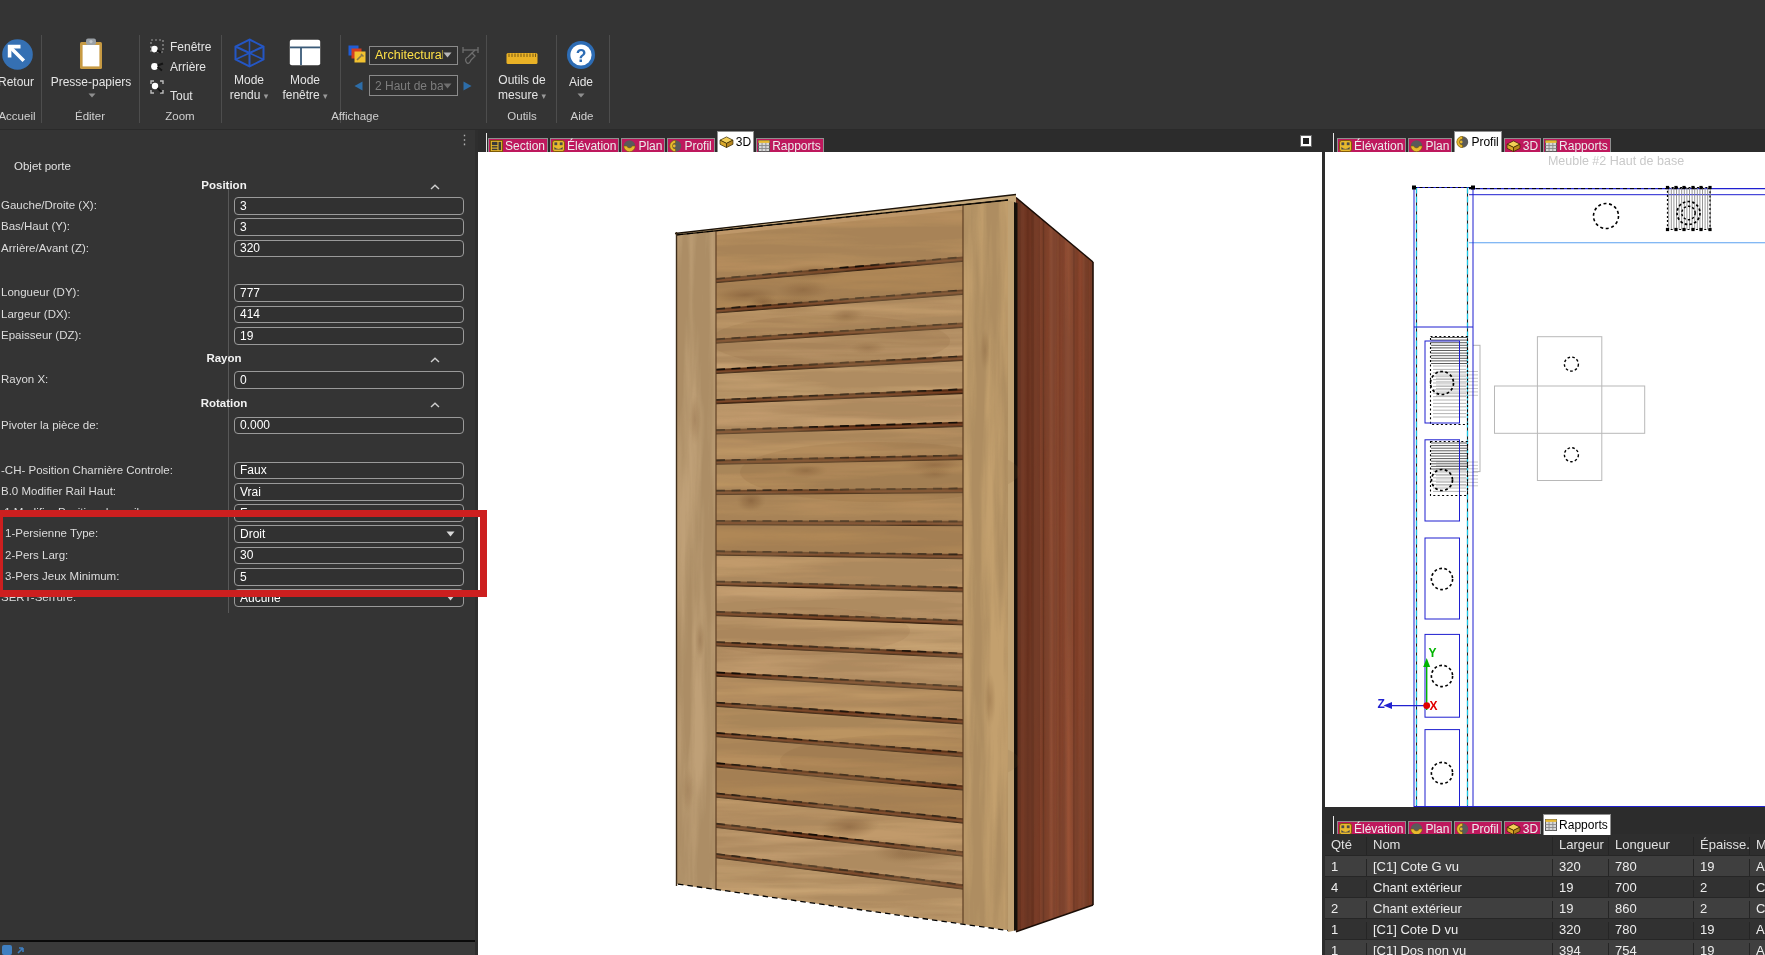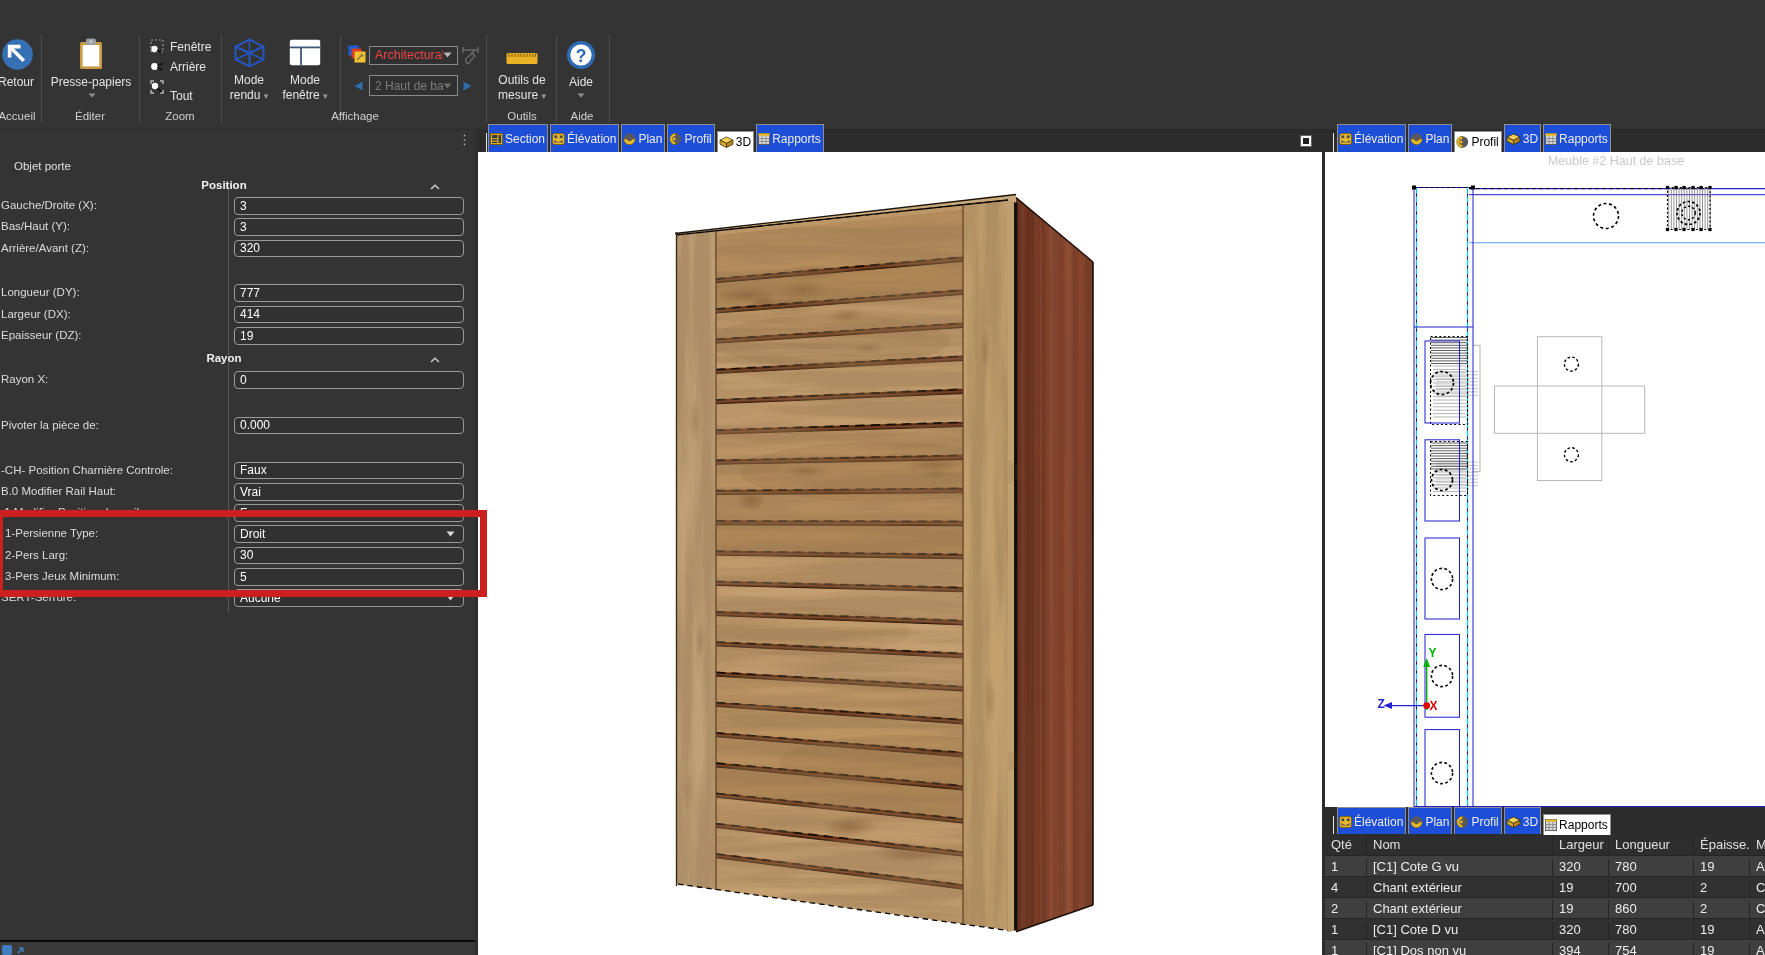--- a/index.html
+++ b/index.html
@@ -28,21 +28,21 @@
 .phdr .chev { position:absolute; right:8px; top:5px; }
 .plbl { position:absolute; left:1px; width:230px; font-size:11.5px; color:#dcdcdc; white-space:nowrap; overflow:hidden; }
 .pbox { position:absolute; left:234px; width:230px; height:17.5px; border:1px solid #9a9a9a; border-radius:4px;
   background:#313131; color:#fff; font-size:12px; padding:0 5px; display:flex; align-items:center; }
 .pbox .dd { margin-left:auto; margin-right:3px; }
 #redrect { position:absolute; left:-4px; top:380px; width:491px; height:87px; border:7px solid #cc1f1f; z-index:30; }
 .botline { position:absolute; left:0; top:810px; width:475px; height:1.5px; background:#0a0a0a; }
 .statusbar { position:absolute; left:0; top:812px; width:475px; height:13px; background:#3a3a3a; }
 .tabstrip { position:absolute; top:130px; height:22px; background:#2c2c2c; display:flex; align-items:flex-end; padding-left:9px; }
 .tick { position:absolute; left:8px; top:3px; width:1px; height:19px; background:#e8e8e8; }
-.vtab { position:relative; height:28px; background:#1d4ed8; border:1px solid #8f8f8f; border-bottom:none;
+.vtab { position:relative; height:14px; background:#be185d; border:1px solid #8f8f8f; border-bottom:none;
   color:#ececec; font-size:12px; display:flex; align-items:center; gap:2px; padding:0 2px 0 1px; margin-right:2px; }
 .vtab svg { flex:0 0 auto; }
 .vtab.act { background:#fff; color:#000; height:21px; z-index:2; }
 .maxbtn { position:absolute; right:10px; top:5px; width:12px; height:12px; background:#fff; border:1px solid #666;
   display:flex; align-items:center; justify-content:center; }
 .maxbtn div { width:6px; height:6px; background:#222; }
 #view3d { position:absolute; left:478px; top:152px; width:844px; height:803px; background:#fff; }
 #viewprof { position:absolute; left:1325px; top:152px; width:440px; height:655px; background:#fff; }
 #rgap { position:absolute; left:1325px; top:807px; width:440px; height:6px; background:#2c2c2c; }
 .rtable { position:absolute; left:1325px; top:834px; width:440px; height:121px; background:#353535; font-size:13px; overflow:hidden; }
@@ -123,21 +123,21 @@
 <line x1="12" y1="8.4" x2="12" y2="26" stroke="#3a5a78" stroke-width="1.8"></line>
     </svg>
 <div class="blbl" style="left:270px;top:73px;width:70px">Mode<br>fenêtre <span class="tinyarr">▾</span></div>
 <svg class="ric" style="left:348px;top:45px" width="19" height="19" viewBox="0 0 19 19">
 <rect x="0.5" y="0.5" width="10" height="10" fill="#1f5dd6"></rect>
 <rect x="3.5" y="3.5" width="10" height="10" fill="#d43d20"></rect>
 <rect x="6.5" y="6.5" width="11" height="11" fill="#f2c230"></rect>
 <path d="M9 15 L14 10 M13 9 L15.5 11.5" stroke="#8a7a4a" stroke-width="1.6" fill="none"></path>
     </svg>
 <div class="combo" style="left:369px;top:45.5px;width:89px;height:19px">
-      <span style="color:#ef4444;font-size:12.5px">Architectural</span>
+      <span style="color:#fde047;font-size:12.5px">Architectural</span>
       <svg class="dd" width="9" height="6">
         <path d="M0.5 0.5 L8.5 0.5 L4.5 5.5 Z" fill="#b8b8b8"></path>
       </svg>
     </div>
 <svg class="ric" style="left:462px;top:46px" width="17" height="18" viewBox="0 0 17 18">
 <g stroke="#6e6e6e" stroke-width="1.3" fill="none">
 <line x1="1" y1="1" x2="1" y2="7"></line>
         <line x1="16" y1="1" x2="16" y2="7"></line>
         <line x1="1" y1="4" x2="16" y2="4"></line>
 <path d="M13 4 L10 7"></path>
@@ -198,20 +198,23 @@
 <div class="pbox" style="top:154px">777</div>
 <div class="plbl" style="top:177.60000000000002px;left:1px">Largeur (DX):</div>
 <div class="pbox" style="top:175.60000000000002px">414</div>
 <div class="plbl" style="top:199px;left:1px">Epaisseur (DZ):</div>
 <div class="pbox" style="top:197px">19</div>
 <div class="phdr" style="top:221.5px"><span>Rayon</span><svg class="chev" width="10" height="6">
           <path d="M1 5 L5 1.2 L9 5" stroke="#cfcfcf" stroke-width="1.4" fill="none"></path>
         </svg></div>
 <div class="plbl" style="top:243px;left:1px">Rayon X:</div>
 <div class="pbox" style="top:241px">0</div>
+<div class="phdr" style="top:266.5px"><span>Rotation</span><svg class="chev" width="10" height="6">
+          <path d="M1 5 L5 1.2 L9 5" stroke="#cfcfcf" stroke-width="1.4" fill="none"></path>
+        </svg></div>
 <div class="plbl" style="top:288.5px;left:1px">Pivoter la pièce de:</div>
 <div class="pbox" style="top:286.5px">0.000</div>
 <div class="plbl" style="top:333.5px;left:1px">-CH- Position Charnière Controle:</div>
 <div class="pbox" style="top:331.5px">Faux</div>
 <div class="plbl" style="top:355px;left:1px">B.0 Modifier Rail Haut:</div>
 <div class="pbox" style="top:353px">Vrai</div>
 <div class="plbl" style="top:376px;left:1px">.1 Modifier Position des rails:</div>
 <div class="pbox" style="top:374px">Faux</div>
 <div class="plbl" style="top:397px;left:5px">1-Persienne Type:</div>
 <div class="pbox" style="top:395px">Droit<svg class="dd" width="9" height="6">

